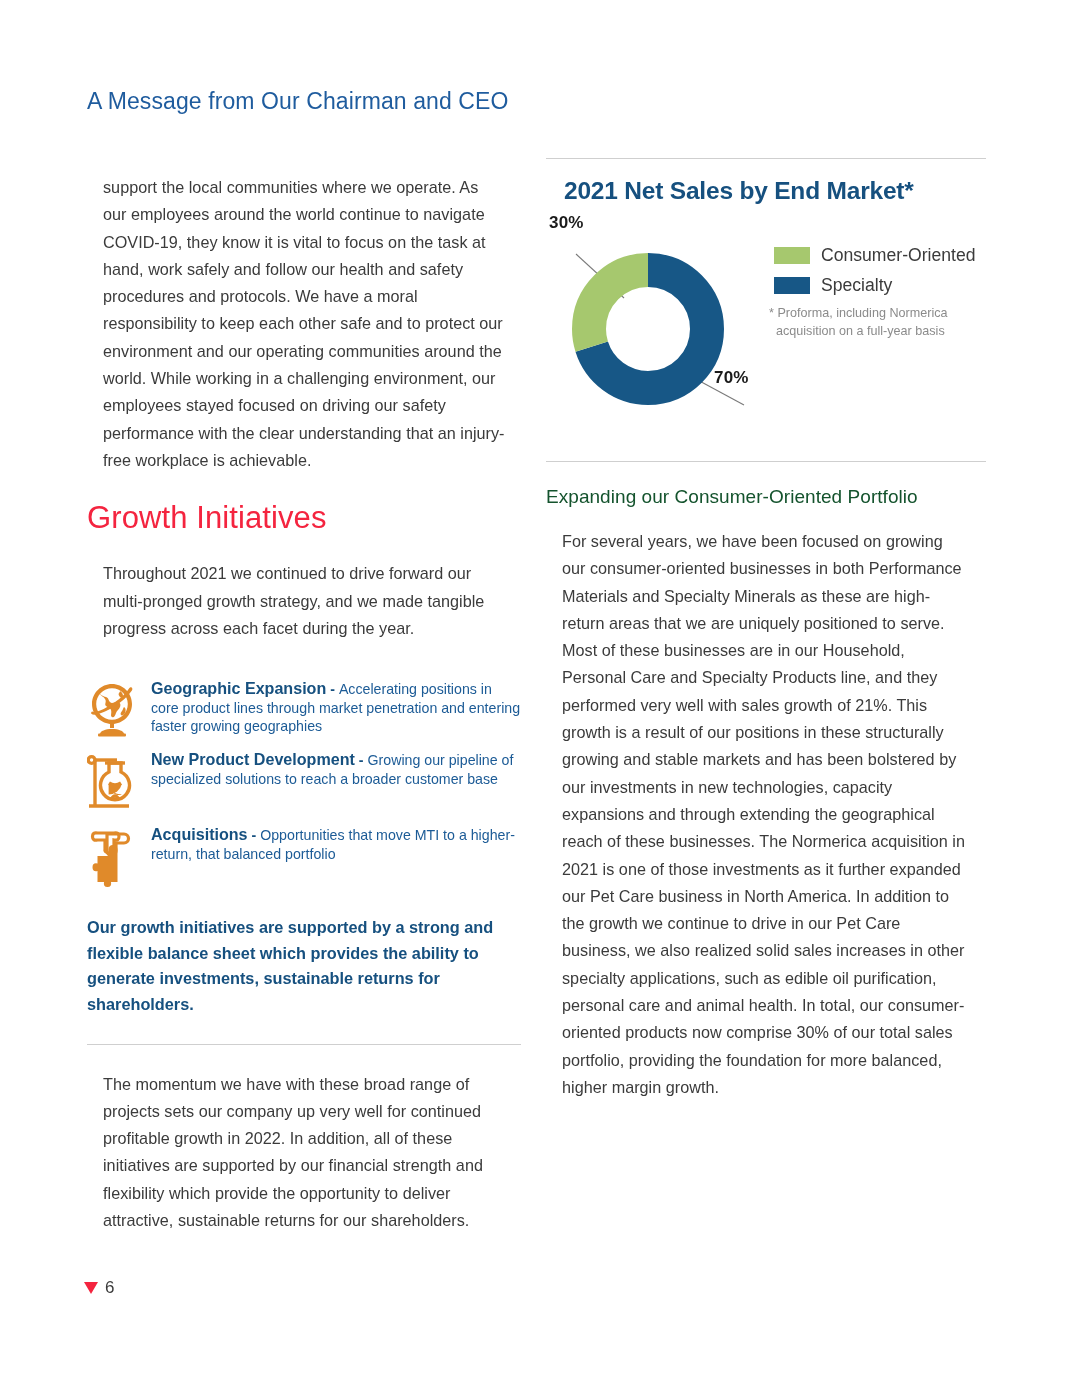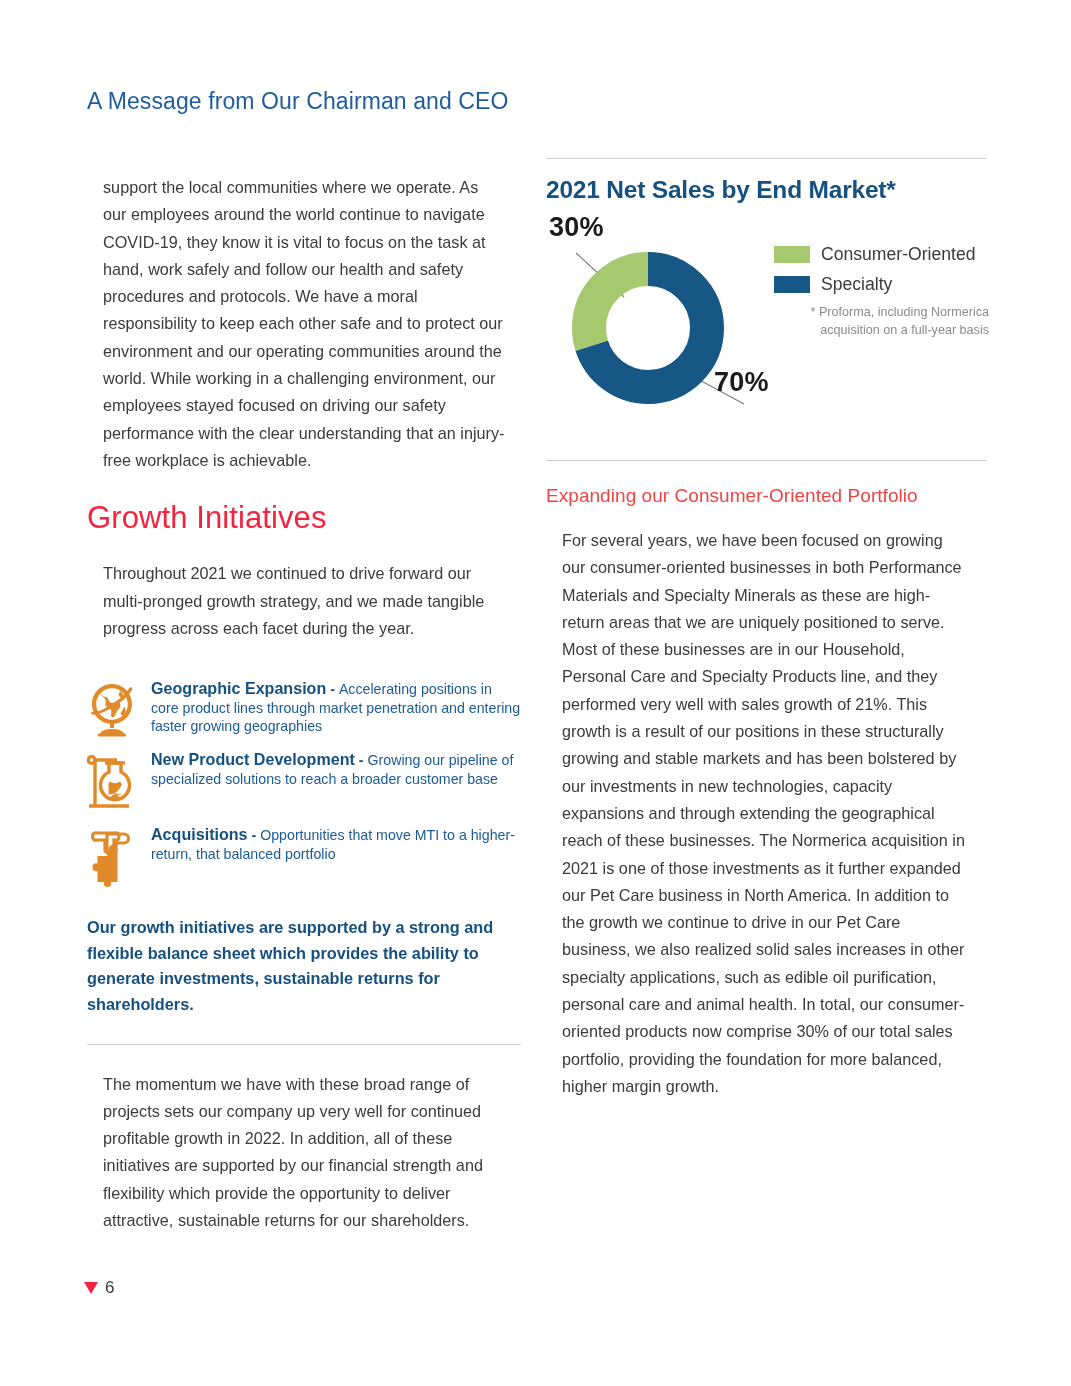--- a/index.html
+++ b/index.html
@@ -122,52 +122,51 @@
 
   
   .rule-right-top {
     width: 440px;
     margin-bottom: 17px;
   }
   .chart-title {
     font-size: 24.5px;
     color: #16507f;
     font-weight: bold;
-    margin: 0;
+    margin: 18px;
     letter-spacing: -0.2px;
   }
   .chart-area {
     position: relative;
     height: 218px;
     margin-top: 18px;
   }
 
   .donut-wrap {
     position: absolute;
     left: 18px;
     top: 22px;
     width: 168px;
     height: 168px;
   }
   .pct-label {
     position: absolute;
-    font-size: 27px;
+    font-size: 17px;
     font-weight: bold;
     color: #1b1b1b;
     letter-spacing: 0.2px;
   }
   .pct-30 { left: 3px; top: -10px; }
   .pct-70 { left: 168px; top: 145px; }
 
   .legend {
     position: absolute;
     left: 228px;
     top: 22px;
     width: 215px;
-    text-align: right;
   }
   .legend-row {
     display: flex;
     align-items: center;
     margin-bottom: 9px;
   }
   .legend-swatch {
     width: 36px;
     height: 17px;
     flex: 0 0 36px;
@@ -186,21 +185,21 @@
     text-indent: -7px;
   }
 
   .rule-right-mid {
     width: 440px;
     margin-top: 20px;
     margin-bottom: 24px;
   }
   .sub-heading {
     font-size: 19px;
-    color: #ef4444;
+    color: #14532d;
     margin: 0 0 20px 0;
     font-weight: 400;
     letter-spacing: 0.05px;
   }
 
   
   .footer {
     position: absolute;
     left: 84px;
     top: 1278px;

